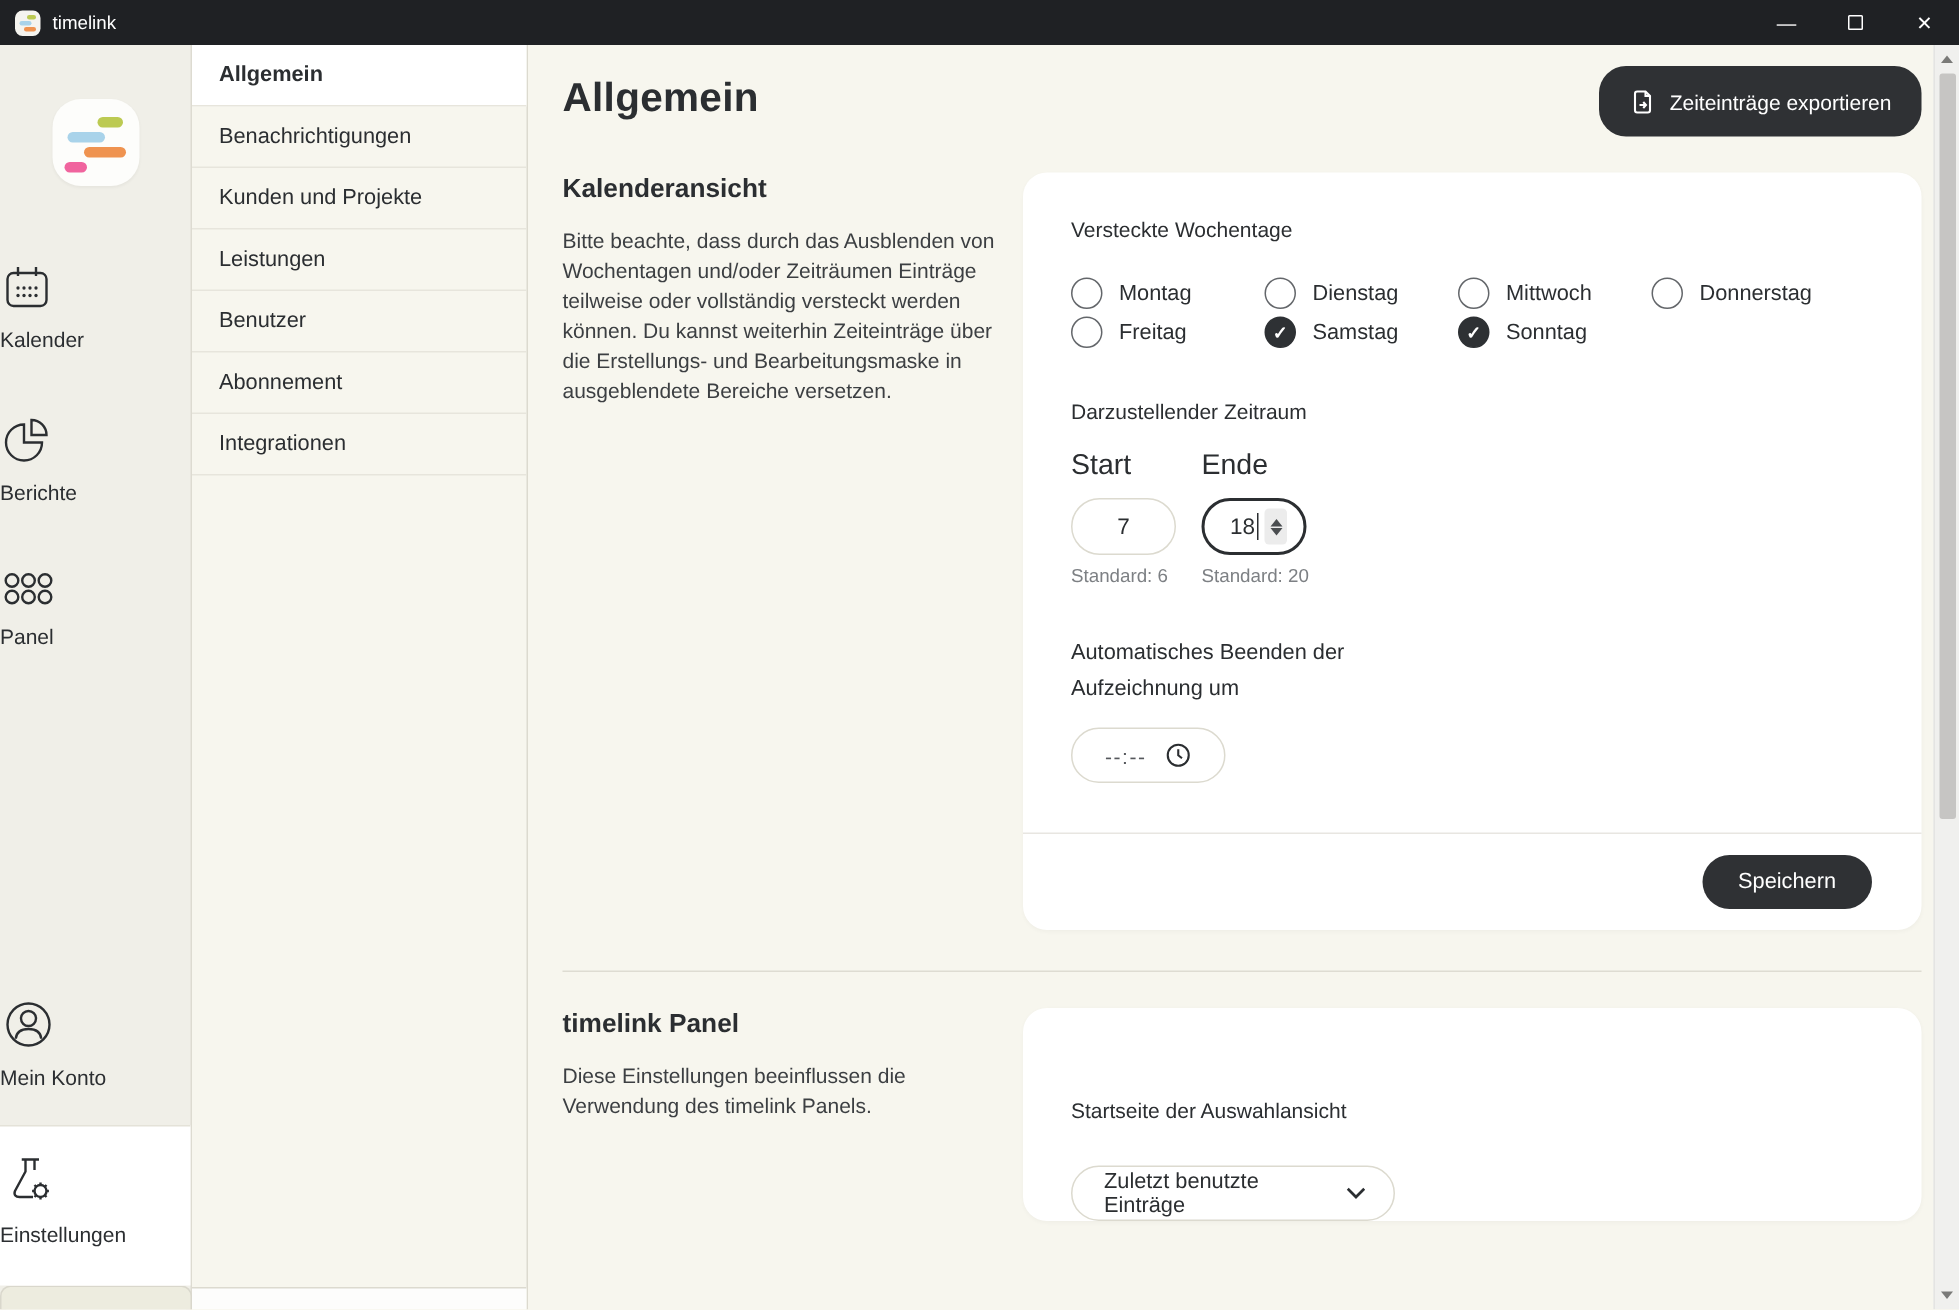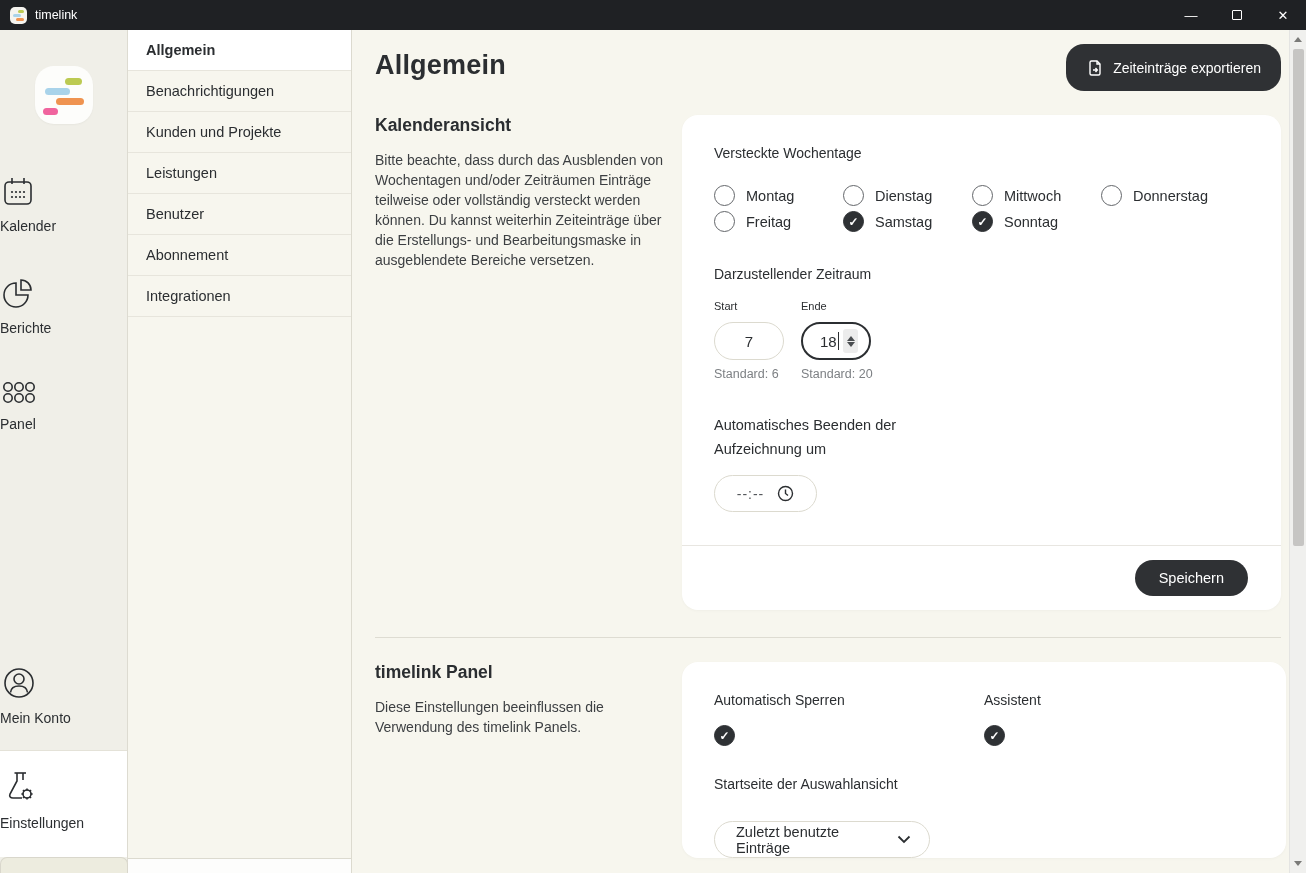--- a/index.html
+++ b/index.html
@@ -54,21 +54,21 @@
   
   .weekday-grid { display:grid; grid-template-columns:repeat(4,129px); row-gap:5px; margin-top:24px; }
   .check-item { display:flex; align-items:center; gap:11px; cursor:pointer; }
   .check-circle { width:21px; height:21px; border-radius:50%; border:1.6px solid #63666a; background:#fff; flex-shrink:0; position:relative; }
   .check-circle.checked { background:#2e3134; border-color:#2e3134; }
   .check-circle.checked::after { content:"✓"; color:#fff; font-size:12px; font-weight:bold; position:absolute; top:50%; left:50%; transform:translate(-50%,-52%); }
   .check-item .lbl { font-size:14.5px; }
 
   .subsection-gap { margin-top:34px; }
   .range-row { display:flex; gap:17px; margin-top:18px; }
-  .range-col .field-label { display:block; margin-bottom:10px; font-size:11px; }
+  .range-col .field-label { display:block; margin-bottom:10px; font-size:19px; }
   .pill-input { width:70px; height:38px; border:1px solid #dcdacf; border-radius:19px; display:flex; align-items:center; justify-content:center; font-size:15px; background:#fff; cursor:text; }
   .pill-input.focused { border:2px solid #2b2e31; justify-content:flex-start; padding-left:17px; }
   .caret { width:1.5px; height:18px; background:#2b2e31; margin-left:1px; }
   .spinner { width:15px; height:24px; background:#ececec; border-radius:3px; margin-left:4px; display:flex; flex-direction:column; align-items:center; justify-content:center; gap:1px; cursor:pointer; }
   .spinner i { width:0; height:0; border-left:4px solid transparent; border-right:4px solid transparent; display:block; }
   .spinner i.up { border-bottom:5px solid #4a4d50; }
   .spinner i.dn { border-top:5px solid #4a4d50; }
   .hint { font-size:12.5px; color:#7d8084; margin-top:7px; }
 
   .autostop { margin-top:32px; font-size:14.5px; line-height:24px; }
@@ -316,30 +316,20 @@
 
     <div class="big-divider"></div>
 
     <div class="section">
       <div class="section-left">
         <div class="section-title">timelink Panel</div>
         <div class="section-desc">Diese Einstellungen beeinflussen die Verwendung des timelink Panels.</div>
       </div>
       <div class="card">
         <div class="card-body">
-          <div class="toggles-row">
-            <div class="toggle-col">
-              <div class="field-label">Automatisch Sperren</div>
-              <span class="check-circle checked" style="display:block"></span>
-            </div>
-            <div class="toggle-col">
-              <div class="field-label">Assistent</div>
-              <span class="check-circle checked" style="display:block"></span>
-            </div>
-          </div>
           <div class="startpage">
             <div class="field-label">Startseite der Auswahlansicht</div>
             <div class="select-pill">
               <span>Zuletzt benutzte Einträge</span>
               <svg width="14" height="9" viewBox="0 0 14 9">
                 <polyline points="1.5,1.5 7,7 12.5,1.5"></polyline>
               </svg>
             </div>
           </div>
         </div>

